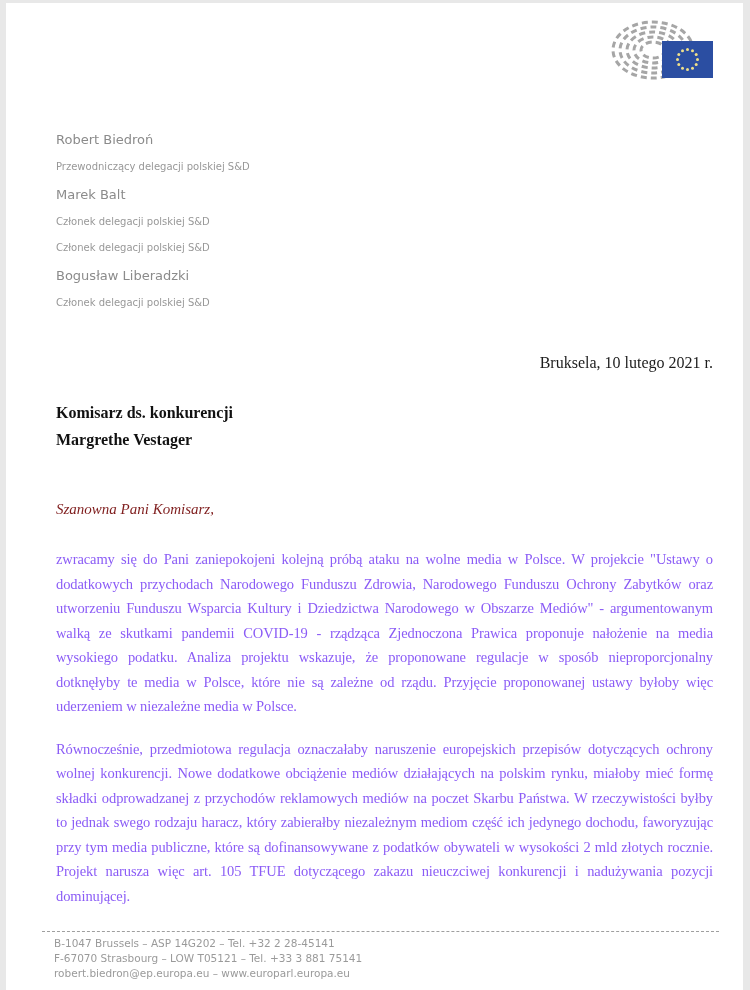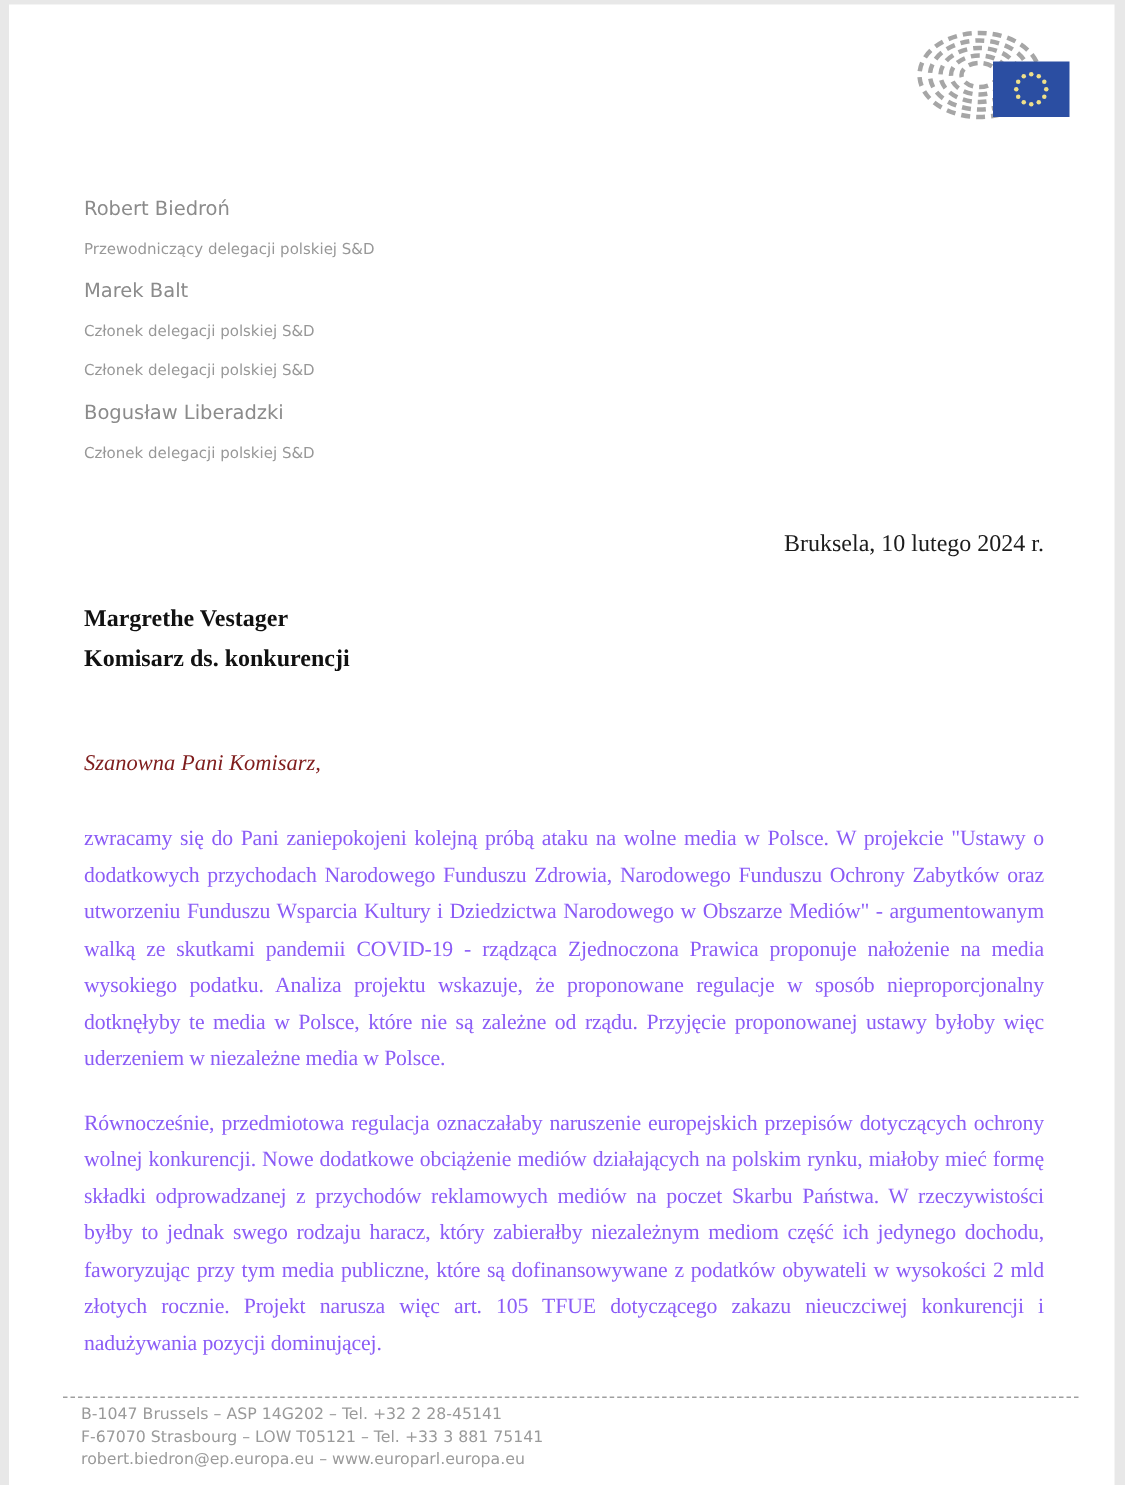--- a/index.html
+++ b/index.html
@@ -10,21 +10,21 @@
     overflow:hidden;
   }
   .page{
     position:relative;
     margin:3px 7px 0 6px;
     height:987px;
     background:#ffffff;
     box-sizing:border-box;
   }
   .content{
-    padding:0 47px 0 50px;
+    padding:0 30px 0 50px;
   }
   
   .logo-row{
     padding:17px 28px 0 0;
     text-align:right;
     height:60px;
   }
   
   .signatories{
     margin-top:52px;
@@ -140,25 +140,25 @@
       </div>
       <div>
         <p class="sig-title">Członek delegacji polskiej S&amp;D</p>
       </div>
       <div>
         <p class="sig-name">Bogusław Liberadzki</p>
         <p class="sig-title">Członek delegacji polskiej S&amp;D</p>
       </div>
     </div>
 
-    <div class="dateline">Bruksela, 10 lutego 2024 r.</div>
+    <div class="dateline">Bruksela, 10 lutego 2021 r.</div>
 
     <div class="recipient">
+      <div>Komisarz ds. konkurencji</div>
       <div>Margrethe Vestager</div>
-      <div>Komisarz ds. konkurencji</div>
     </div>
 
     <div class="salutation">Szanowna Pani Komisarz,</div>
 
     <div class="body-text">
       <p>zwracamy się do Pani zaniepokojeni kolejną próbą ataku na wolne media w Polsce. W projekcie "Ustawy o dodatkowych przychodach Narodowego Funduszu Zdrowia, Narodowego Funduszu Ochrony Zabytków oraz utworzeniu Funduszu Wsparcia Kultury i Dziedzictwa Narodowego w Obszarze Mediów" - argumentowanym walką ze skutkami pandemii COVID-19 - rządząca Zjednoczona Prawica proponuje nałożenie na media wysokiego podatku. Analiza projektu wskazuje, że proponowane regulacje w sposób nieproporcjonalny dotknęłyby te media w Polsce, które nie są zależne od rządu. Przyjęcie proponowanej ustawy byłoby więc uderzeniem w niezależne media w Polsce.</p>
       <p>Równocześnie, przedmiotowa regulacja oznaczałaby naruszenie europejskich przepisów dotyczących ochrony wolnej konkurencji. Nowe dodatkowe obciążenie mediów działających na polskim rynku, miałoby mieć formę składki odprowadzanej z przychodów reklamowych mediów na poczet Skarbu Państwa. W rzeczywistości byłby to jednak swego rodzaju haracz, który zabierałby niezależnym mediom część ich jedynego dochodu, faworyzując przy tym media publiczne, które są dofinansowywane z podatków obywateli w wysokości 2 mld złotych rocznie. Projekt narusza więc art. 105 TFUE dotyczącego zakazu nieuczciwej konkurencji i nadużywania pozycji dominującej.</p>
     </div>
 
   </div>

